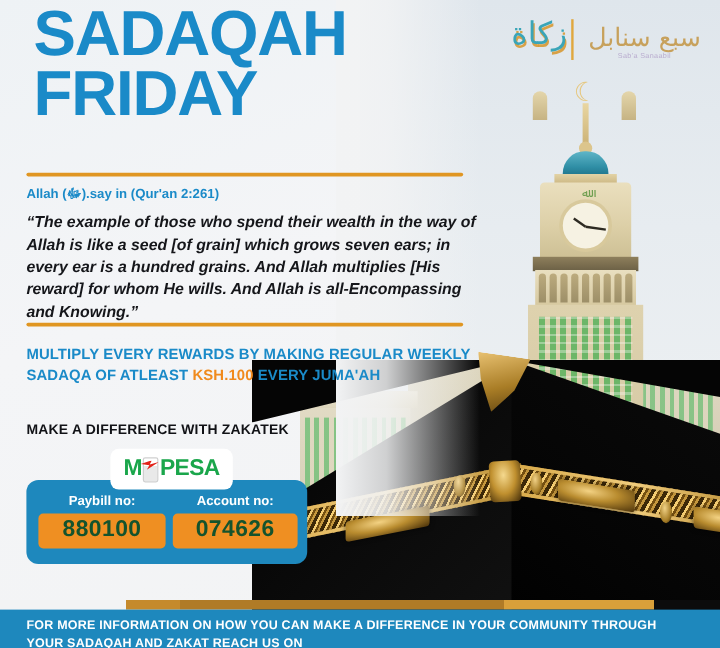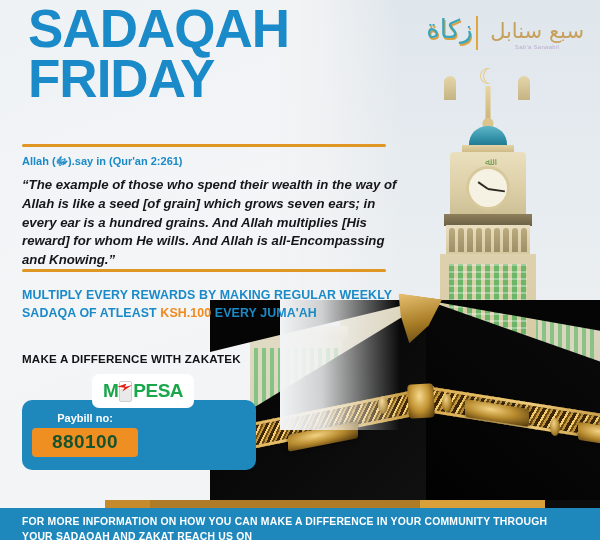--- a/index.html
+++ b/index.html
@@ -516,20 +516,24 @@
         <span class="mpesa-phone"></span>
         <span>PESA</span>
       </span>
   </div>
 
   <div class="pay-panel">
     <div class="pay-col left">
       <div class="pay-label">Paybill no:</div>
       <div class="pay-value">880100</div>
     </div>
+    <div class="pay-col right">
+      <div class="pay-label">Account no:</div>
+      <div class="pay-value">074626</div>
+    </div>
   </div>
 
   <div class="bottom-strip"></div>
   <div class="bottom-band">
     <div class="txt">FOR MORE INFORMATION ON HOW YOU CAN MAKE A DIFFERENCE IN YOUR COMMUNITY THROUGH YOUR SADAQAH AND ZAKAT REACH US ON</div>
   </div>
 
 </div>
 
 </body></html>

